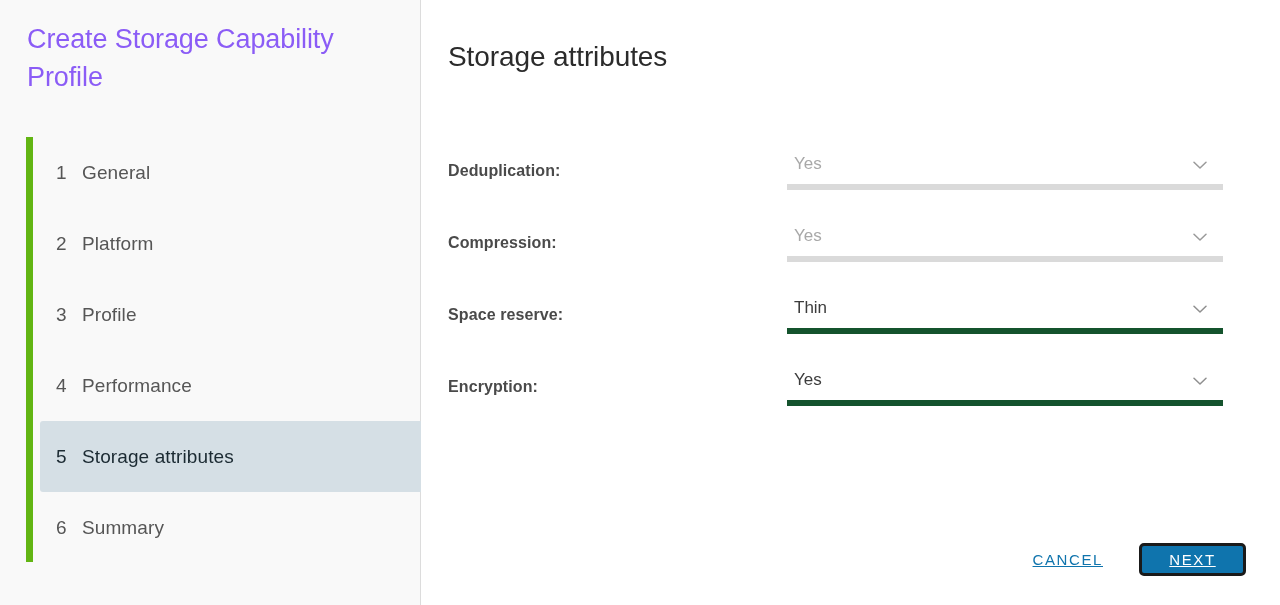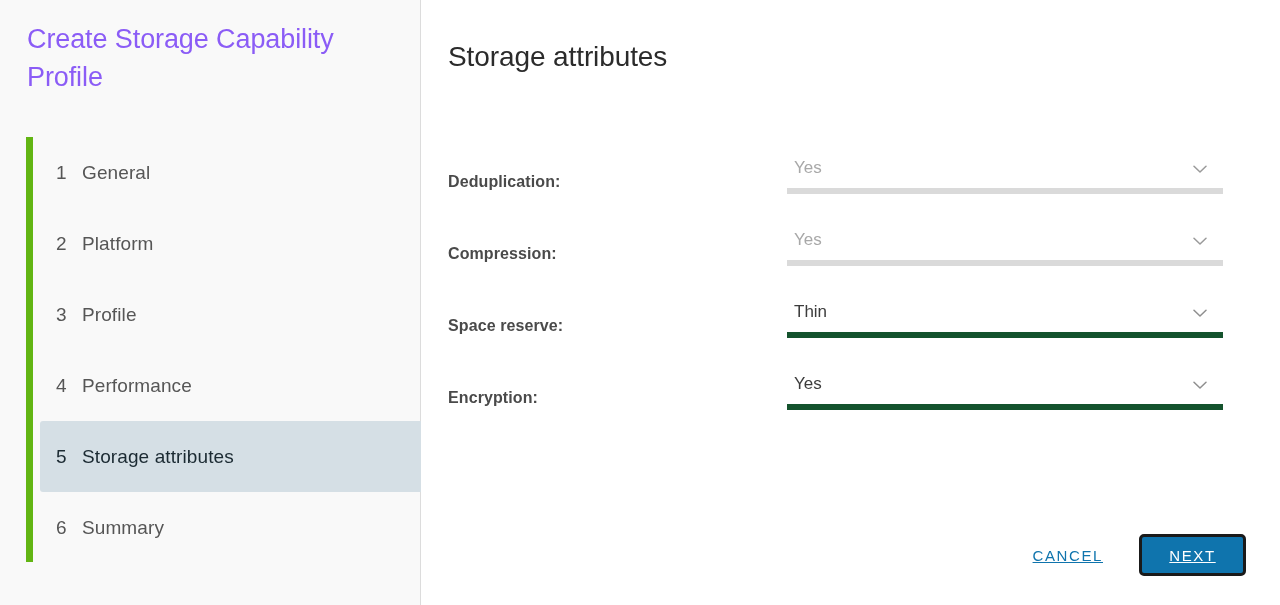--- a/index.html
+++ b/index.html
@@ -100,21 +100,21 @@
   .form {
     position: absolute;
     left: 10px;
     top: 122px;
     width: 830px;
   }
   .form-row {
     position: relative;
     height: 72px;
     display: flex;
-    align-items: flex-end;
+    align-items: center;
   }
   .field-label {
     width: 356px;
     flex: 0 0 356px;
     padding-left: 17px;
     box-sizing: border-box;
     font-size: 16px;
     font-weight: bold;
     color: #4a4a4a;
     line-height: 24px;
@@ -186,21 +186,21 @@
     min-width: 108px;
     padding: 0 16px;
     margin-right: 24px;
   }
   .btn-primary {
     position: relative;
     background: #0f74ad;
     border: 3px solid #1a1a1a;
     color: #ffffff;
     border-radius: 5px;
-    height: 42px;
+    height: 33px;
     min-width: 107px;
     padding: 0 16px;
   }
 </style>
 </head>
 <body>
 
 <div class="wizard">
 
   <aside class="sidebar">

